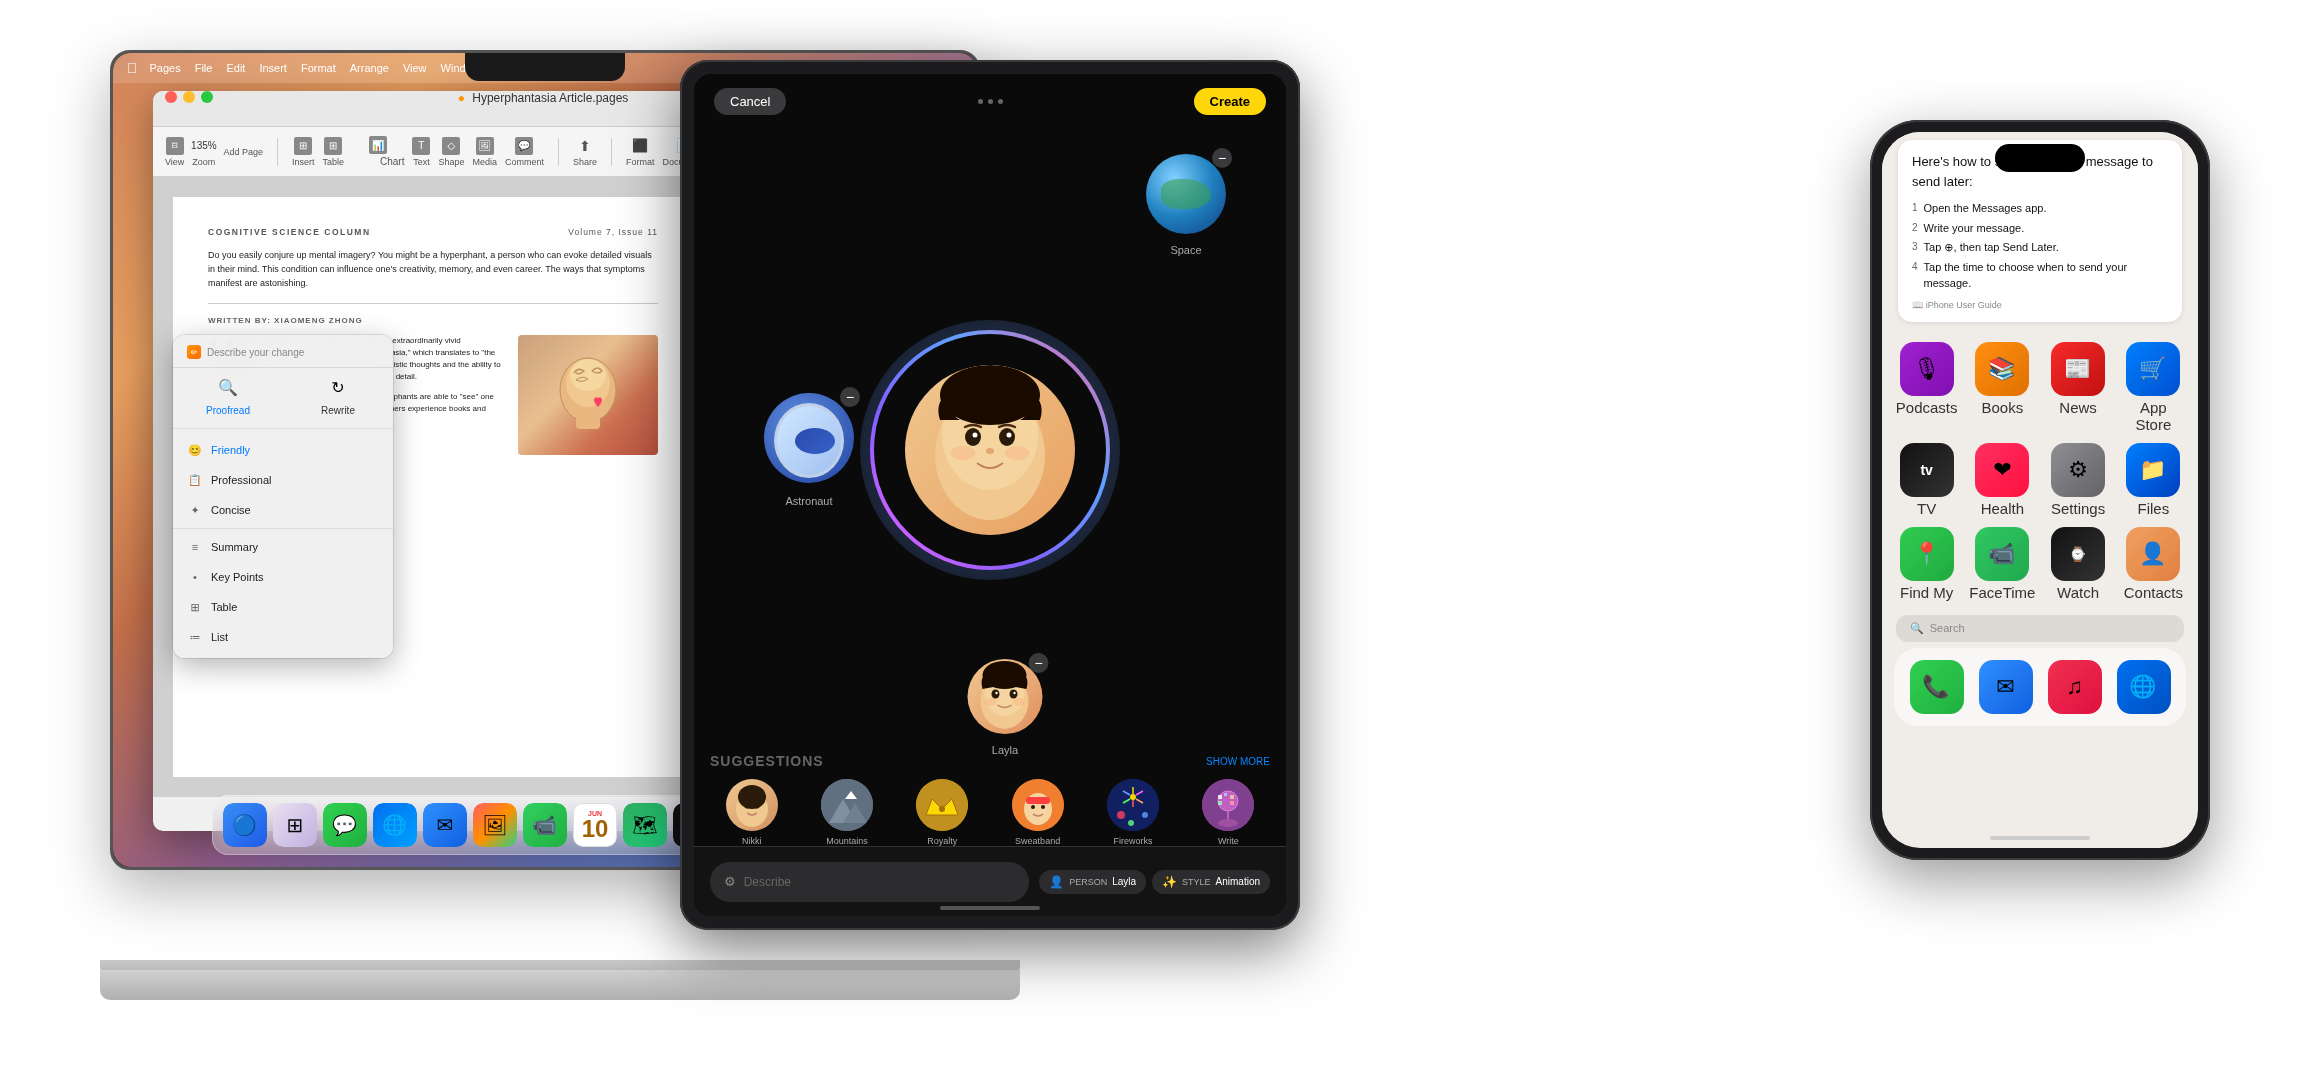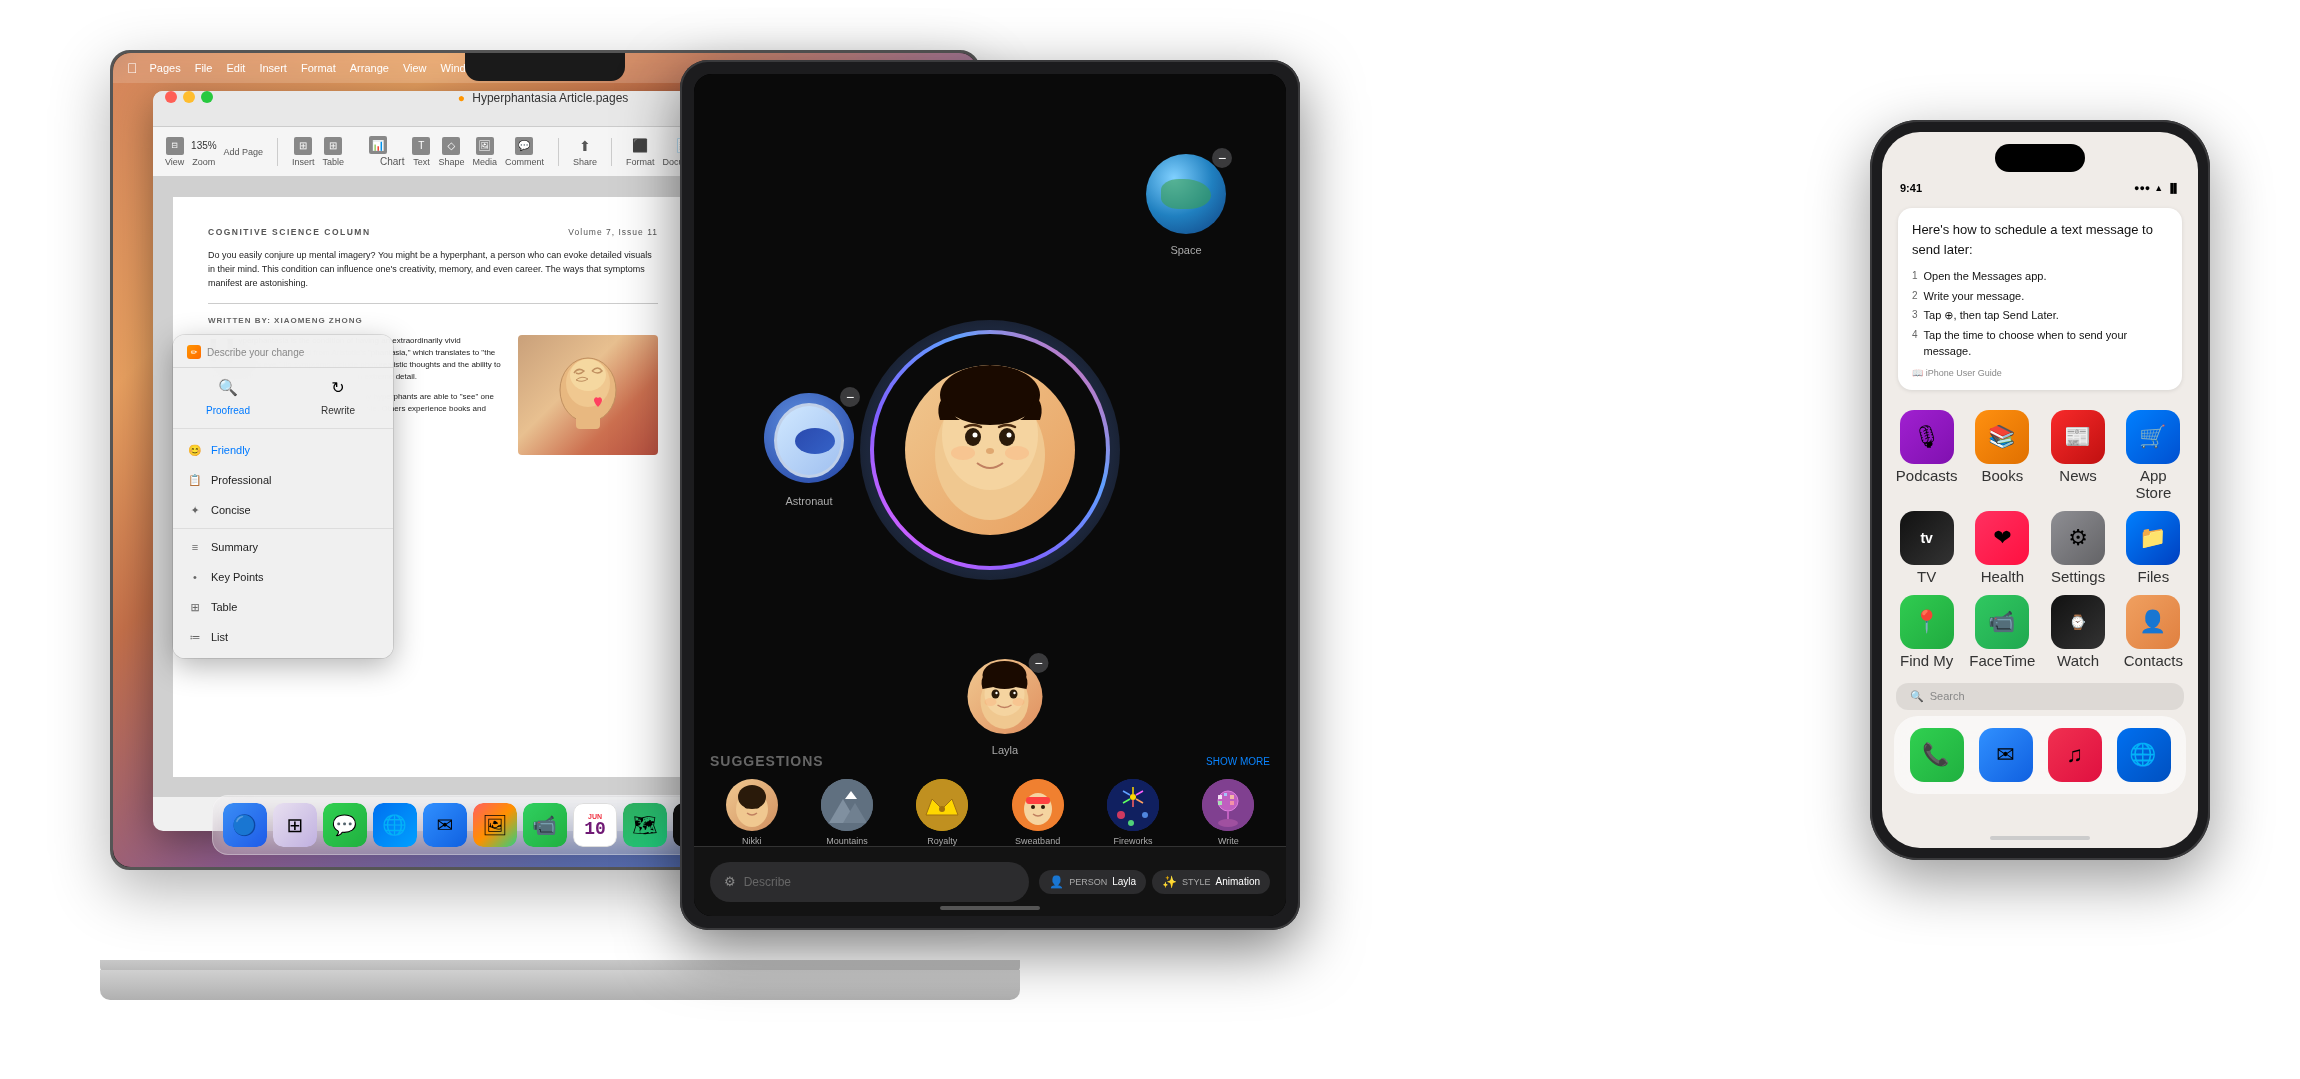--- a/index.html
+++ b/index.html
@@ -1368,21 +1368,21 @@
             </div>
           <div class="dock-item">
               <div class="dock-app dock-photos" style="background:linear-gradient(135deg,#ff6060,#ff9000 50%,#30d080);">🖼</div>
             </div>
           <div class="dock-item">
               <div class="dock-app dock-facetime">📹</div>
             </div>
           <div class="dock-item">
               <div class="dock-app dock-calendar" style="background:white;font-size:14px;flex-direction:column;gap:0;">
                 <span style="font-size:7px;color:#f03040;font-weight:700;">JUN</span>
-                <span style="font-size:18px;color:#701a75;font-weight:700;line-height:1;font-family:Liberation Mono, monospace;">10</span>
+                <span style="font-size:24px;color:#a16207;font-weight:700;line-height:1;">10</span>
               </div>
             </div>
           <div class="dock-item">
               <div class="dock-app dock-maps">🗺</div>
             </div>
           <div class="dock-item">
               <div class="dock-app dock-appletv" style="color:white;font-size:14px;font-weight:600;">tv</div>
             </div>
           <div class="dock-item">
               <div class="dock-app dock-music">♫</div>
@@ -1400,20 +1400,29 @@
 
     <div class="macbook-hinge"></div>
     <div class="macbook-bottom"></div>
   </div>
 
   <div class="ipad">
     <div class="ipad-body">
       <div class="ipad-screen">
         <div class="ipad-screen-content">
 
+          <div class="ipad-top-bar">
+            <button class="ipad-cancel-btn">Cancel</button>
+            <div class="ipad-dots">
+              <div class="ipad-dot"></div>
+              <div class="ipad-dot"></div>
+              <div class="ipad-dot"></div>
+            </div>
+            <button class="ipad-create-btn">Create</button>
+          </div>
 
           <div class="ipad-canvas-area">
             <div class="image-gen-scene">
 
               <div class="char-astronaut">
                 <div style="position:relative;display:inline-block;">
                   <div class="char-astronaut-avatar">
                     <div class="astronaut-helmet">
                       <div class="astronaut-visor"></div>
                     </div>
@@ -1605,28 +1614,20 @@
         </div>
       </div>
     </div>
   </div>
 
   <div class="iphone">
     <div class="iphone-body">
       <div class="iphone-screen">
         <div class="iphone-dynamic-island"></div>
 
-        <div class="iphone-status">
-          <span class="iphone-time">9:41</span>
-          <div class="iphone-status-icons">
-            <span style="font-size:9px;">●●●</span>
-            <span style="font-size:9px;">▲</span>
-            <span style="font-size:9px;">▐▌</span>
-          </div>
-        </div>
 
         <div class="iphone-chat">
           <div class="chat-bubble">
             <p class="chat-text">Here's how to schedule a text message to send later:</p>
             <ul class="chat-steps">
               <li class="chat-step">
                 <span class="chat-step-num">1</span>
                 <span>Open the Messages app.</span>
               </li>
               <li class="chat-step">

